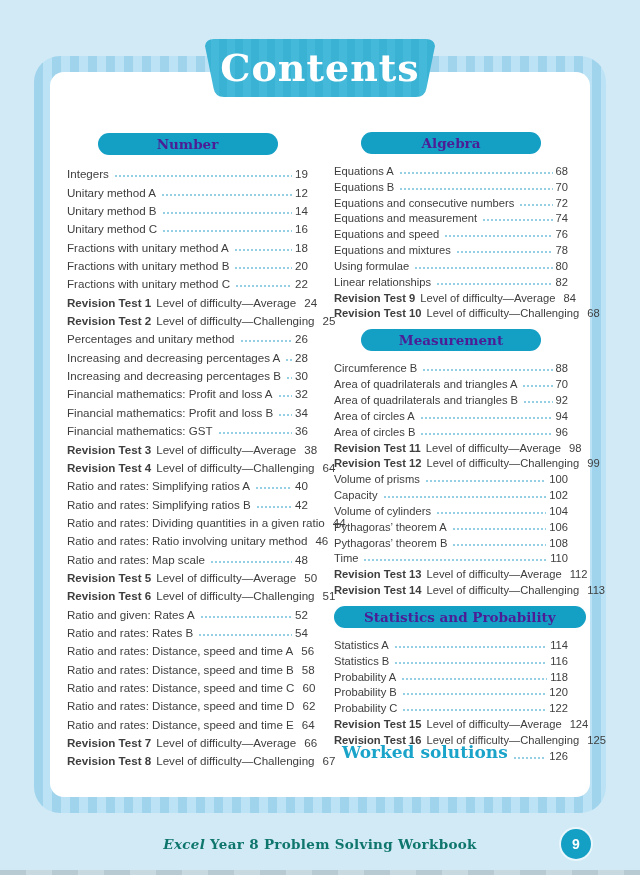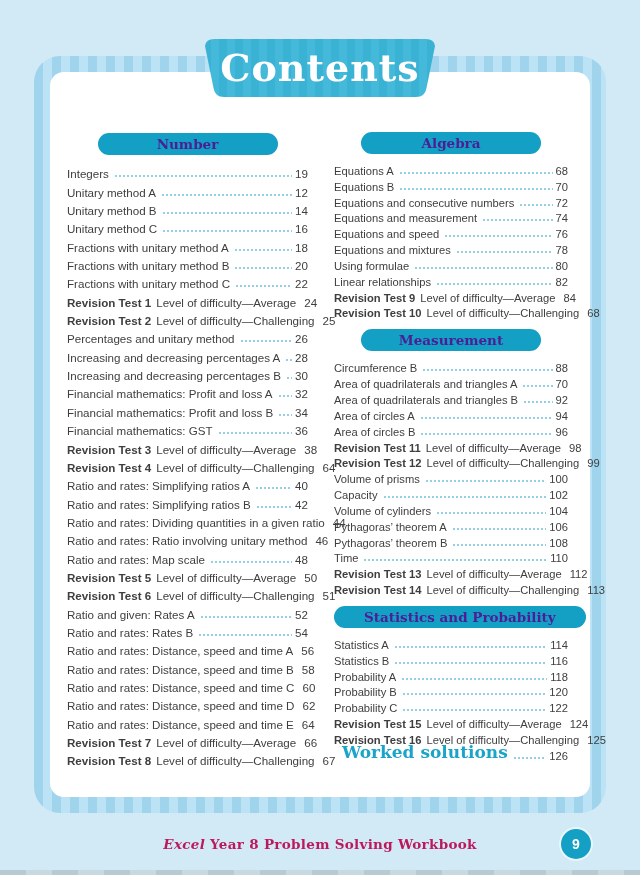--- a/index.html
+++ b/index.html
@@ -57,21 +57,21 @@
   .dots{
     flex:1;height:2px;margin:0 3px 3px 5px;
     background-image:radial-gradient(circle,var(--dots) 0.8px,transparent 0.95px);
     background-size:4px 2px;background-repeat:repeat-x;background-position:left bottom;
   }
   .pg{white-space:nowrap;color:var(--text);}
   
   .footer-title{
     position:absolute;left:0;top:836px;width:640px;text-align:center;
     font-family:"DejaVu Serif","Liberation Serif",serif;font-weight:bold;
-    font-size:13.5px;color:#be185d;letter-spacing:0.3px;
+    font-size:13.5px;color:#0f766e;letter-spacing:0.3px;
   }
   .footer-title .rest{margin-left:5px;}
   .page-badge{
     position:absolute;left:561px;top:829px;width:30px;height:30px;border-radius:50%;
     background:var(--accent);color:#fff;text-align:center;line-height:30px;
     font-weight:bold;font-size:14px;box-shadow:0 0 0 2px #e9f6fc;
   }
   .bottom-edge{
     position:absolute;left:0;bottom:0;width:640px;height:5px;
     background:repeating-linear-gradient(90deg,#b3c5cc 0 26px,#c6d6dc 26px 52px);

